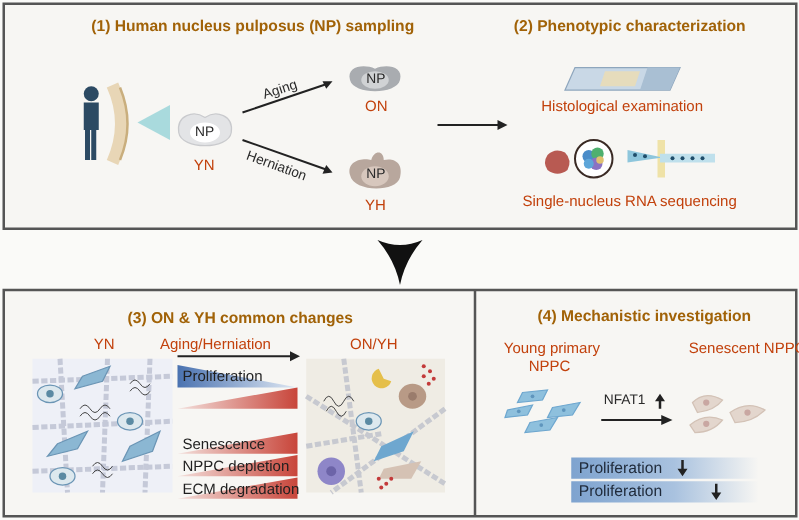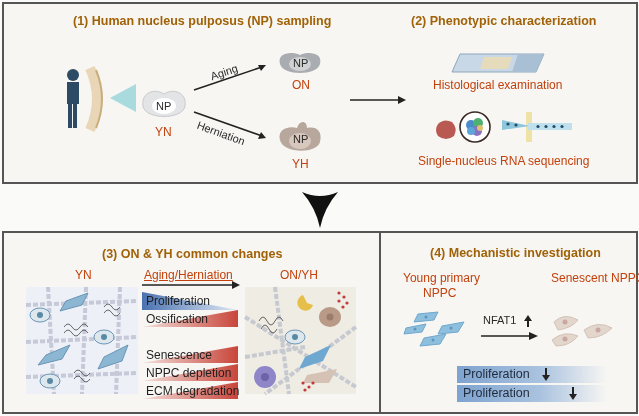--- a/index.html
+++ b/index.html
@@ -106,21 +106,21 @@
 
 <svg style="left:300px;top:190px;" width="40" height="40" viewBox="0 0 40 40">
   <path d="M2 2 Q20 10 38 2 Q24 18 20 38 Q16 18 2 2z" fill="#111"></path>
 </svg>
 
 <div class="box" style="left:2px;top:231px;width:636px;height:183px;"></div>
 <div style="position:absolute;left:379px;top:232px;width:2px;height:181px;background:#555;"></div>
 
 <div class="title" style="left:102px;top:247px;">(3) ON &amp; YH common changes</div>
 <div class="lbl" style="left:75px;top:268px;">YN</div>
-<div class="lbl" style="left:144px;top:268px;text-decoration:underline;">Aging/Herniation</div>
+<div class="lbl" style="left:128px;top:268px;">Aging/Herniation</div>
 <svg style="left:142px;top:281px;" width="100" height="8" viewBox="0 0 100 8">
   <line x1="0" y1="4" x2="92" y2="4" stroke="#222" stroke-width="1.6"></line>
   <polygon points="98,4 90,0 90,8" fill="#222"></polygon>
 </svg>
 <div class="lbl" style="left:280px;top:268px;">ON/YH</div>
 
 <svg style="left:26px;top:287px;" width="112" height="107" viewBox="0 0 112 107">
   <rect width="112" height="107" fill="#eef0f7"></rect>
   <g stroke="#c5c9d8" stroke-width="4" fill="none" stroke-dasharray="5 2">
     <line x1="0" y1="18" x2="112" y2="14"></line>
@@ -171,21 +171,20 @@
   <div style="position:absolute;top:18px;left:0;width:96px;height:18px;">
     <svg class="wedge" width="96" height="18" viewBox="0 0 96 18" style="top:0;">
         <defs>
           <linearGradient id="gr" x1="0" x2="1">
             <stop offset="0" stop-color="#f3e0dc"></stop>
             <stop offset="1" stop-color="#c8453a"></stop>
           </linearGradient>
         </defs>
         <polygon points="0,17 96,0 96,17" fill="url(#gr)"></polygon>
       </svg>
-    <div class="wtxt">Ossification</div>
   </div>
   <div style="position:absolute;top:54px;left:0;width:96px;height:18px;">
     <svg class="wedge" width="96" height="18" viewBox="0 0 96 18" style="top:0;">
         <polygon points="0,17 96,0 96,17" fill="url(#gr)"></polygon>
       </svg>
     <div class="wtxt">Senescence</div>
   </div>
   <div style="position:absolute;top:72px;left:0;width:96px;height:18px;">
     <svg class="wedge" width="96" height="18" viewBox="0 0 96 18" style="top:0;">
         <polygon points="0,17 96,0 96,17" fill="url(#gr)"></polygon>

